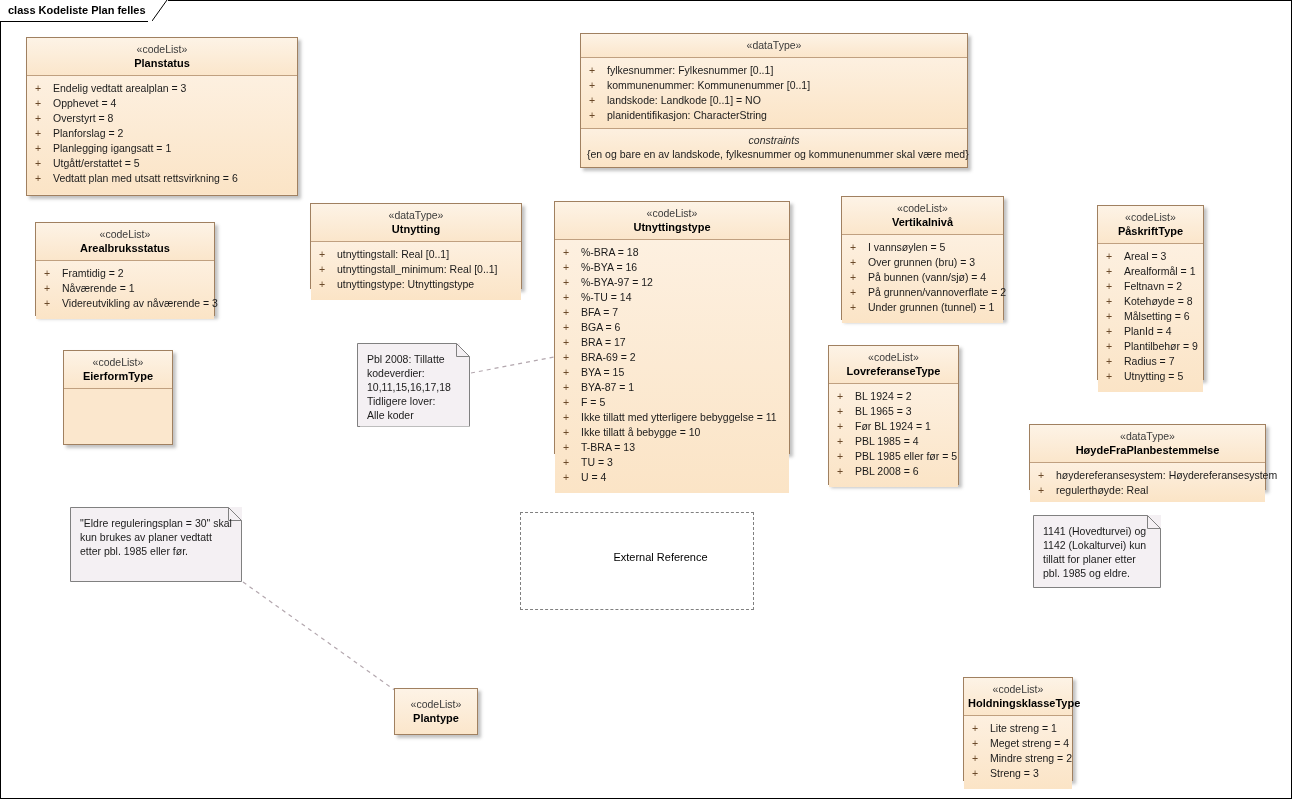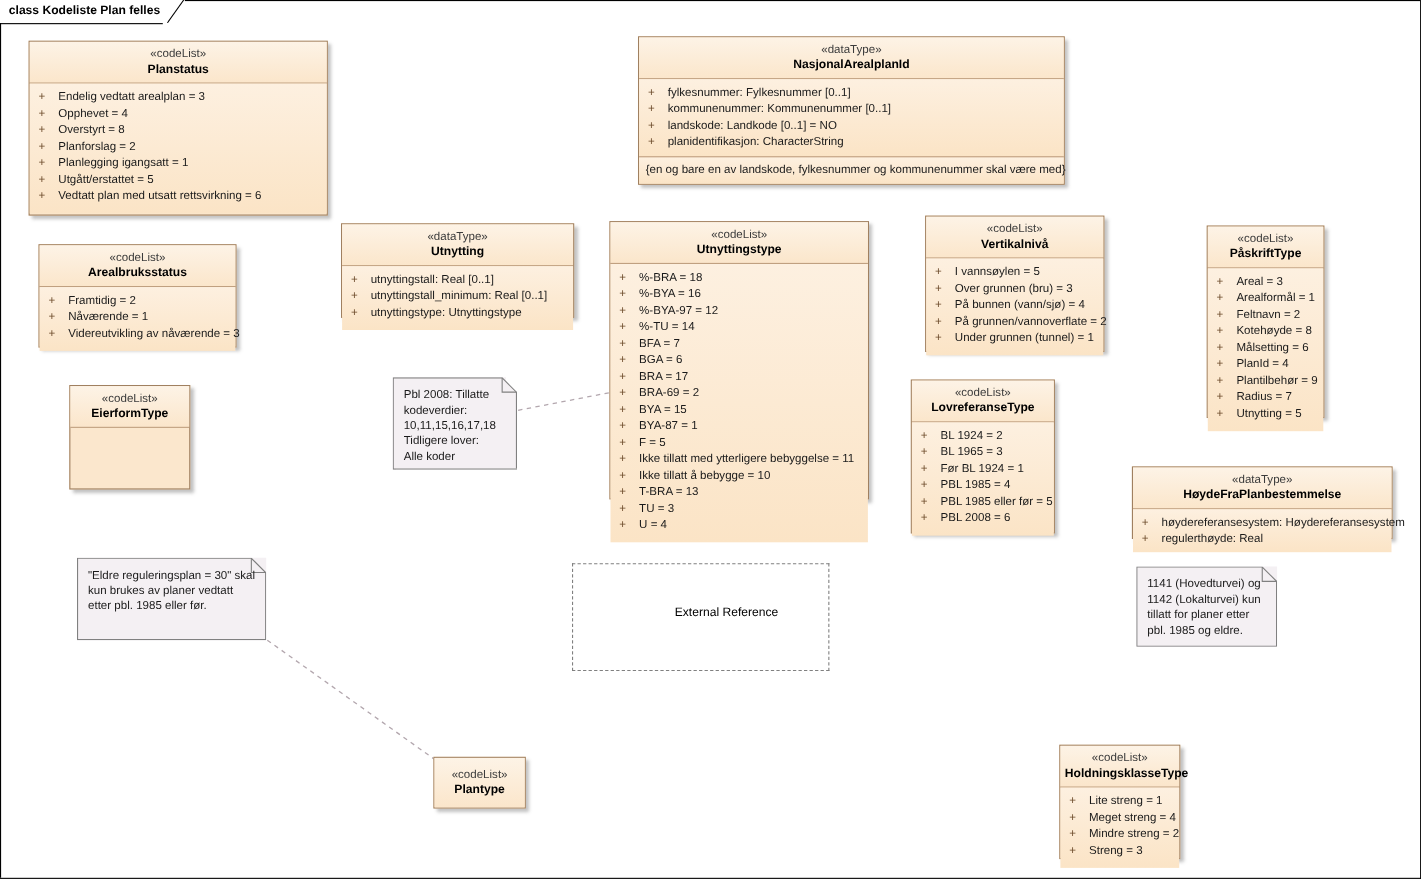--- a/index.html
+++ b/index.html
@@ -207,29 +207,29 @@
       <div class="attr"><span class="vis">+</span><span>Planforslag = 2</span></div>
       <div class="attr"><span class="vis">+</span><span>Planlegging igangsatt = 1</span></div>
       <div class="attr"><span class="vis">+</span><span>Utgått/erstattet = 5</span></div>
       <div class="attr"><span class="vis">+</span><span>Vedtatt plan med utsatt rettsvirkning = 6</span></div>
     </div>
   </div>
 
   <div class="uml" style="left:580px; top:33px; width:388px; height:135px;">
     <div class="hdr">
       <div class="stereo">«dataType»</div>
-      <div class="cname">NasjonalArealplanId</div>
     </div>
     <div class="body" style="padding-bottom:5px">
       <div class="attr"><span class="vis">+</span><span>fylkesnummer: Fylkesnummer [0..1]</span></div>
       <div class="attr"><span class="vis">+</span><span>kommunenummer: Kommunenummer [0..1]</span></div>
       <div class="attr"><span class="vis">+</span><span>landskode: Landkode [0..1] = NO</span></div>
       <div class="attr"><span class="vis">+</span><span>planidentifikasjon: CharacterString</span></div>
     </div>
     <div class="constraints">
+      <div class="ctitle">constraints</div>
       <div class="ctext">{en og bare en av landskode, fylkesnummer og kommunenummer skal være med}</div>
     </div>
   </div>
 
   <div class="uml" style="left:35px; top:222px; width:180px; height:94px;">
     <div class="hdr">
       <div class="stereo">«codeList»</div>
       <div class="cname">Arealbruksstatus</div>
     </div>
     <div class="body">

